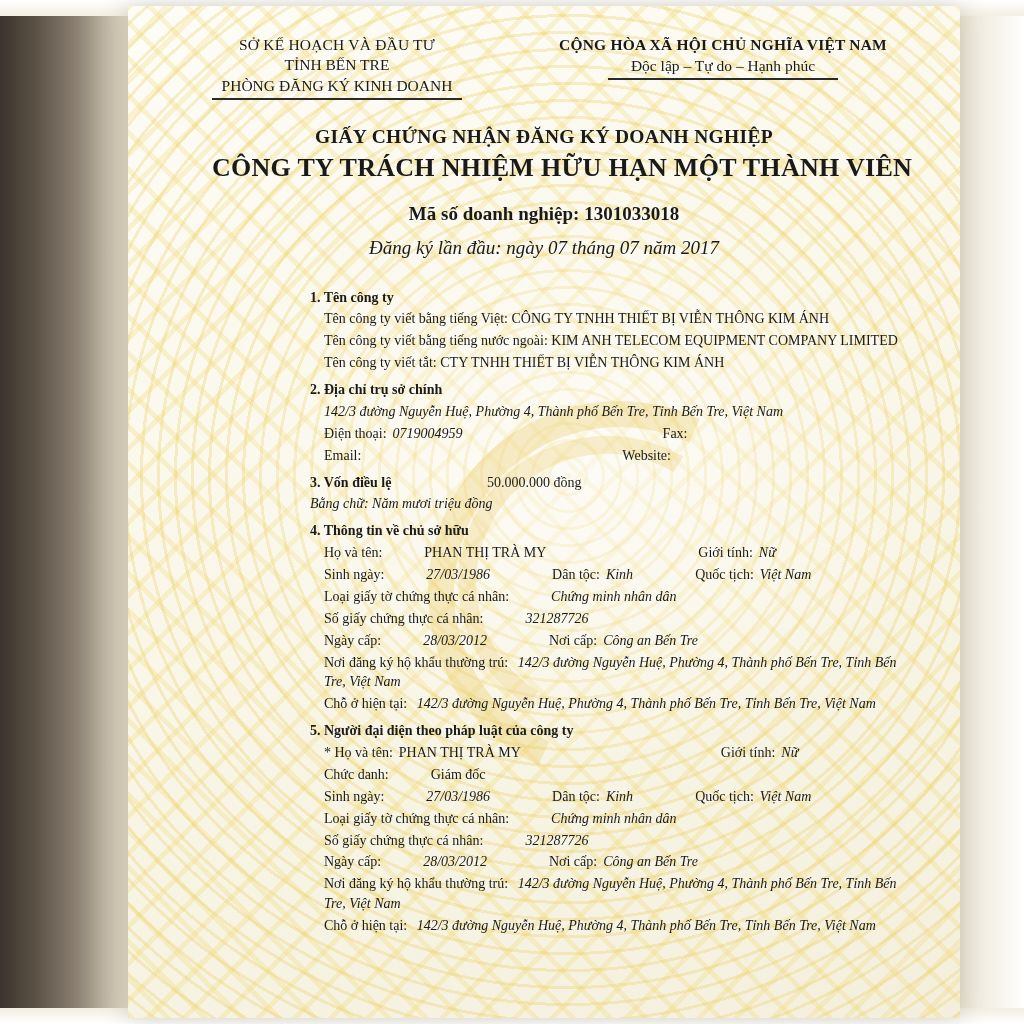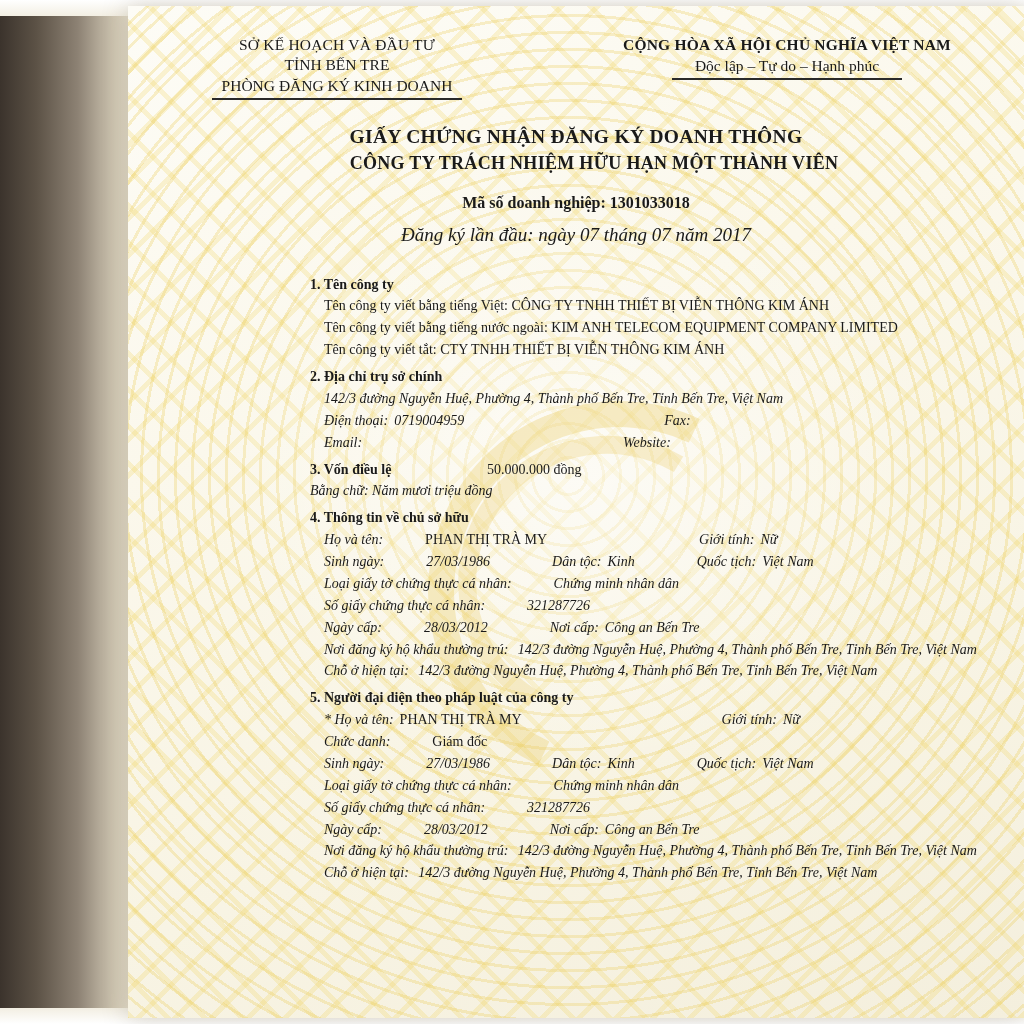--- a/index.html
+++ b/index.html
@@ -46,21 +46,21 @@
     left: 0; bottom: 0;
     width: 1024px; height: 16px;
     background: linear-gradient(0deg, #ffffff 0%, #f2eee2 100%);
   }
 
   
   #paper {
     position: absolute;
     left: 128px;
     top: 6px;
-    width: 896px;
+    width: 832px;
     height: 1012px;
     background:
       radial-gradient(ellipse 520px 430px at 455px 470px, rgba(255,255,255,0.55) 0%, rgba(255,255,255,0.0) 70%),
       repeating-radial-gradient(circle at 440px 470px,
         rgba(235,205,90,0.30) 0px,
         rgba(235,205,90,0.30) 3px,
         rgba(255,255,255,0) 3px,
         rgba(255,255,255,0) 17px),
       repeating-linear-gradient(45deg,
         rgba(240,212,95,0.25) 0px,
@@ -137,29 +137,29 @@
   .title {
     text-align: center;
     font-weight: bold;
     font-size: 19.5px;
     letter-spacing: 0.3px;
     margin-top: 26px;
   }
   .title2 {
     text-align: center;
     font-weight: bold;
-    font-size: 18px;
+    font-size: 26px;
     letter-spacing: 0.3px;
     margin-top: 5px;
     padding-left: 36px;
   }
   .mst {
     text-align: center;
     font-weight: bold;
-    font-size: 16px;
+    font-size: 19px;
     margin-top: 20px;
   }
   .dkld {
     text-align: center;
     font-style: italic;
     font-size: 19px;
     margin-top: 12px;
   }
 
   
@@ -173,21 +173,21 @@
     font-weight: bold;
     margin-top: 7px;
   }
   .line { margin-top: 2px; }
   .ind { padding-left: 14px; }
   .row {
     display: flex;
     margin-top: 2px;
     padding-left: 14px;
   }
-  .lbl { white-space: nowrap; font-style: italic; }
+  .lbl { white-space: nowrap; }
   .val {
     font-style: italic;
     margin-left: 6px;
   }
   .val-up {
     margin-left: 6px;
   }
   .g-40 { margin-left: 42px; }
   .g-60 { margin-left: 62px; }
   .g-90 { margin-left: 92px; }
@@ -216,21 +216,21 @@
           <div class="l3">PHÒNG ĐĂNG KÝ KINH DOANH</div>
           <div class="rule rule-left"></div>
         </div>
         <div class="hdr-right">
           <div class="l1 bold">CỘNG HÒA XÃ HỘI CHỦ NGHĨA VIỆT NAM</div>
           <div class="l3">Độc lập – Tự do – Hạnh phúc</div>
           <div class="rule rule-right"></div>
         </div>
       </div>
 
-      <div class="title">GIẤY CHỨNG NHẬN ĐĂNG KÝ DOANH THÔNG</div>
+      <div class="title">GIẤY CHỨNG NHẬN ĐĂNG KÝ DOANH NGHIỆP</div>
       <div class="title2">CÔNG TY TRÁCH NHIỆM HỮU HẠN MỘT THÀNH VIÊN</div>
 
       <div class="mst">
         <span>Mã số doanh nghiệp:</span>
         <span>1301033018</span>
       </div>
       <div class="dkld">Đăng ký lần đầu: ngày 07 tháng 07 năm 2017</div>
 
       <div class="body">
 

